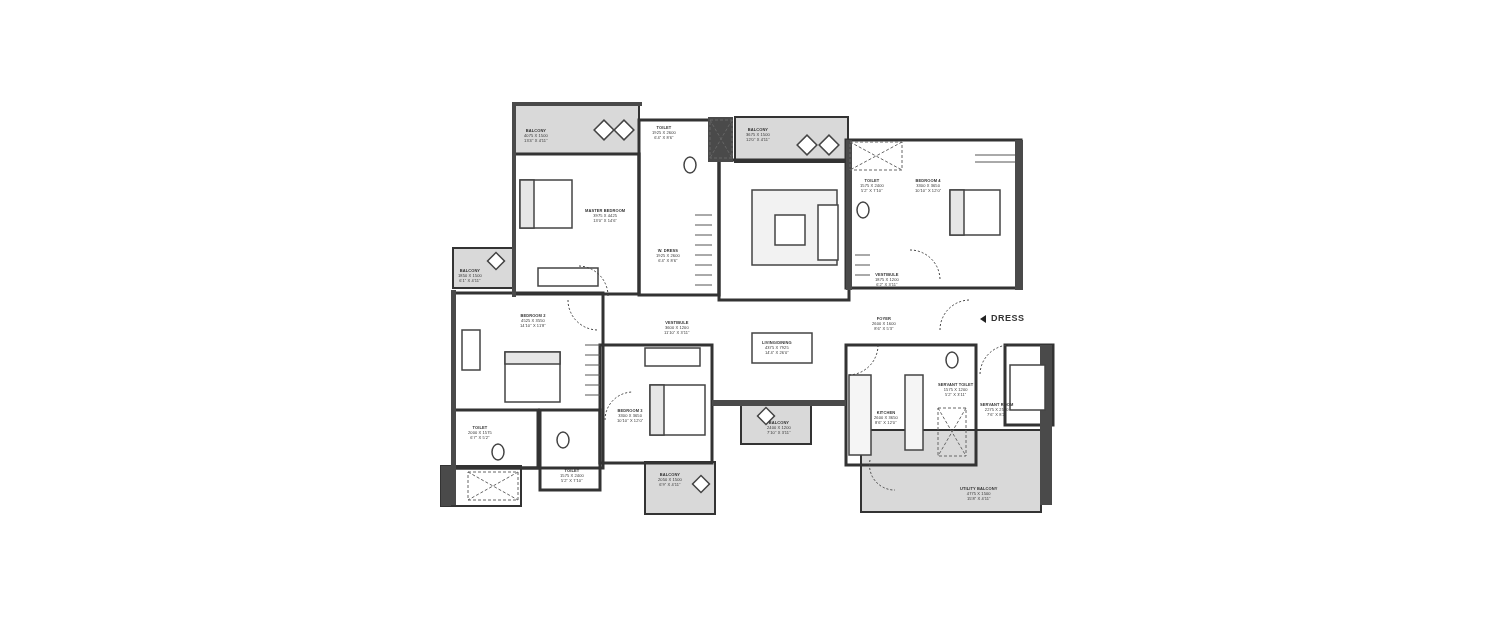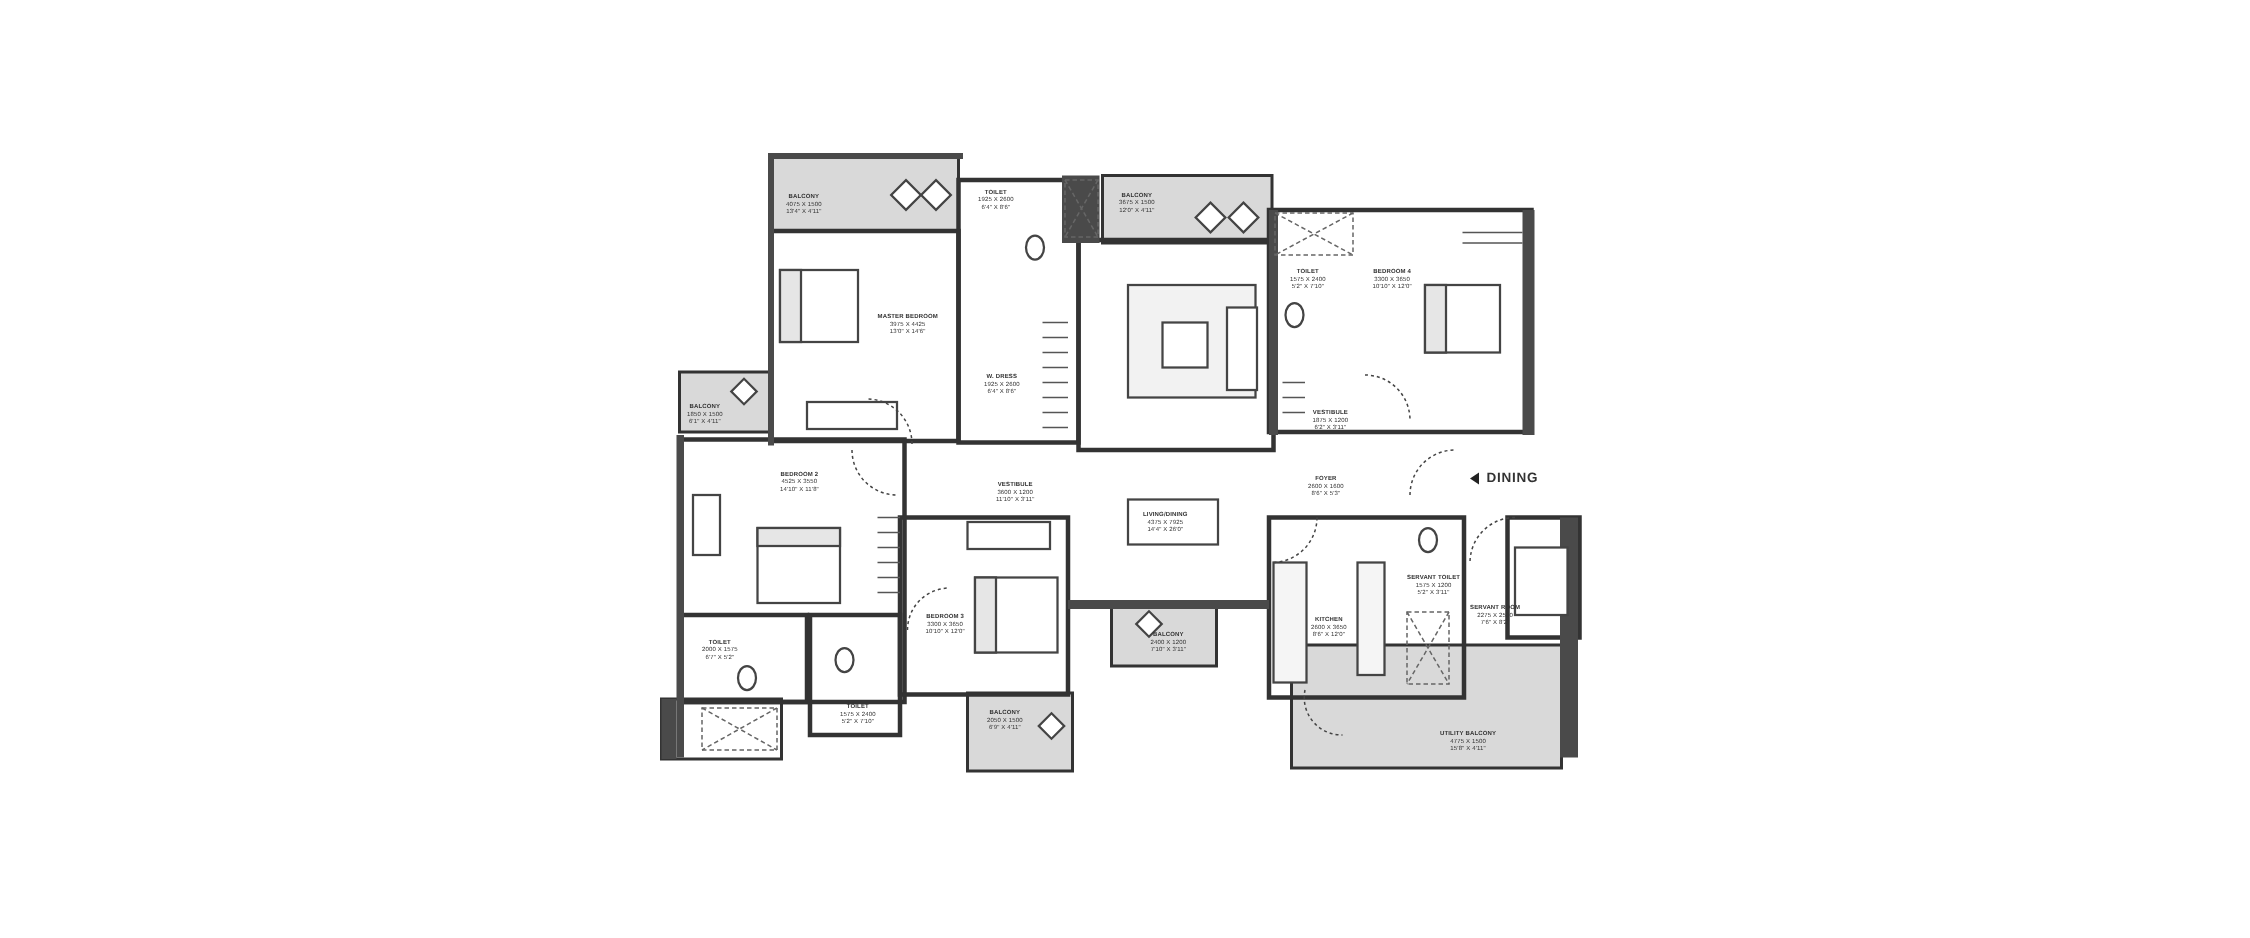--- a/index.html
+++ b/index.html
@@ -168,15 +168,15 @@
   <div class="lbl" style="left:767px;top:420px"><b>BALCONY</b><span>2400 X 1200</span><br><span>7'10" X 3'11"</span></div>
   <div class="lbl" style="left:468px;top:425px"><b>TOILET</b><span>2000 X 1575</span><br><span>6'7" X 5'2"</span></div>
   <div class="lbl" style="left:560px;top:468px"><b>TOILET</b><span>1575 X 2400</span><br><span>5'2" X 7'10"</span></div>
   <div class="lbl" style="left:658px;top:472px"><b>BALCONY</b><span>2050 X 1500</span><br><span>6'9" X 4'11"</span></div>
   <div class="lbl" style="left:874px;top:410px"><b>KITCHEN</b><span>2600 X 3650</span><br><span>8'6" X 12'0"</span></div>
   <div class="lbl" style="left:938px;top:382px"><b>SERVANT TOILET</b><span>1575 X 1200</span><br><span>5'2" X 3'11"</span></div>
   <div class="lbl" style="left:980px;top:402px"><b>SERVANT ROOM</b><span>2275 X 2500</span><br><span>7'6" X 8'2"</span></div>
   <div class="lbl" style="left:960px;top:486px"><b>UTILITY BALCONY</b><span>4775 X 1500</span><br><span>15'8" X 4'11"</span></div>
 
   <div class="entry">
-    <span class="arr"></span><span>DINING</span>
+    <span class="arr"></span><span>DRESS</span>
   </div>
 </div>
 
 </body></html>

